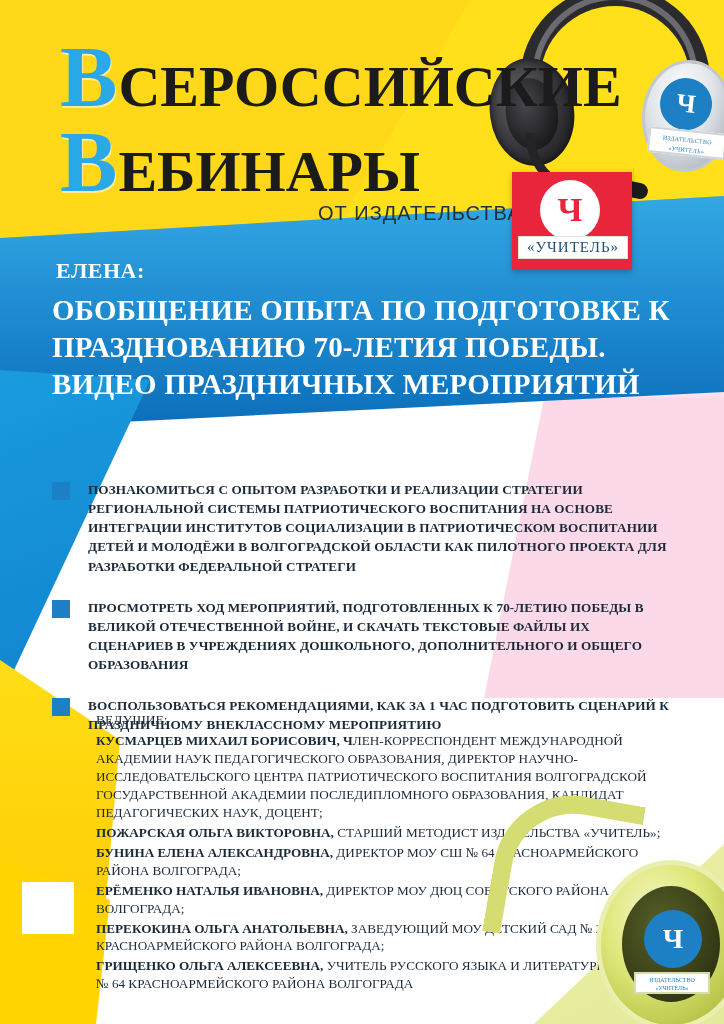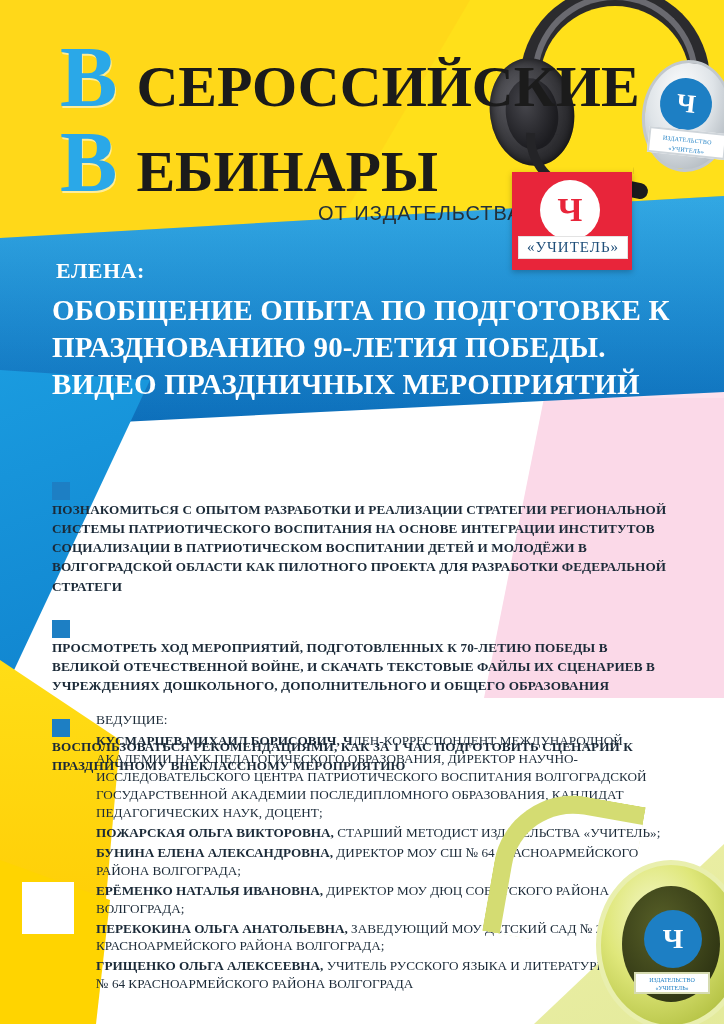--- a/index.html
+++ b/index.html
@@ -297,21 +297,21 @@
     color: #2aa8e8;
     letter-spacing: -1px;
     text-shadow: 1px 2px 0 rgba(255,255,255,.55);
   }
   .title-rest {
     font-family: "Liberation Serif", serif;
     font-weight: bold;
     font-size: 58px;
     color: #1b1b1b;
     letter-spacing: 0px;
-    margin-left: 20px;
+    margin-left: 2px;
   }
   .title-line.second { margin-top: 6px; }
 
   
   .from-pub {
     position: absolute;
     left: 318px; top: 202px;
     font-family: "Liberation Sans", sans-serif;
     font-size: 20px;
     letter-spacing: 1px;
@@ -378,21 +378,20 @@
 
   
   .bullets {
     position: absolute;
     left: 52px; top: 480px;
     width: 620px;
   }
   .bullet {
     display: flex;
     margin-bottom: 22px;
-    flex-direction: column;
   }
   .bullet-marker {
     flex: 0 0 auto;
     width: 18px; height: 18px;
     background: #1d7fc4;
     margin-right: 18px;
     margin-top: 2px;
   }
   .bullet-text {
     font-family: "Liberation Serif", serif;
@@ -475,21 +474,21 @@
   </div>
 
   <div class="from-pub">ОТ ИЗДАТЕЛЬСТВА</div>
   <div class="logo-box"></div>
   <div class="logo-circle">
     <span class="mark">Ч</span>
   </div>
   <div class="logo-label">«УЧИТЕЛЬ»</div>
 
   <div class="theme-label">ЕЛЕНА:</div>
-  <div class="theme-text">ОБОБЩЕНИЕ ОПЫТА ПО ПОДГОТОВКЕ К ПРАЗДНОВАНИЮ 90-ЛЕТИЯ ПОБЕДЫ. ВИДЕО ПРАЗДНИЧНЫХ МЕРОПРИЯТИЙ</div>
+  <div class="theme-text">ОБОБЩЕНИЕ ОПЫТА ПО ПОДГОТОВКЕ К ПРАЗДНОВАНИЮ 70-ЛЕТИЯ ПОБЕДЫ. ВИДЕО ПРАЗДНИЧНЫХ МЕРОПРИЯТИЙ</div>
 
   <div class="bullets">
     <div class="bullet">
       <div class="bullet-marker"></div>
       <div class="bullet-text">ПОЗНАКОМИТЬСЯ С ОПЫТОМ РАЗРАБОТКИ И РЕАЛИЗАЦИИ СТРАТЕГИИ РЕГИОНАЛЬНОЙ СИСТЕМЫ ПАТРИОТИЧЕСКОГО ВОСПИТАНИЯ НА ОСНОВЕ ИНТЕГРАЦИИ ИНСТИТУТОВ СОЦИАЛИЗАЦИИ В ПАТРИОТИЧЕСКОМ ВОСПИТАНИИ ДЕТЕЙ И МОЛОДЁЖИ В ВОЛГОГРАДСКОЙ ОБЛАСТИ КАК ПИЛОТНОГО ПРОЕКТА ДЛЯ РАЗРАБОТКИ ФЕДЕРАЛЬНОЙ СТРАТЕГИ</div>
     </div>
     <div class="bullet">
       <div class="bullet-marker"></div>
       <div class="bullet-text">ПРОСМОТРЕТЬ ХОД МЕРОПРИЯТИЙ, ПОДГОТОВЛЕННЫХ К 70-ЛЕТИЮ ПОБЕДЫ В ВЕЛИКОЙ ОТЕЧЕСТВЕННОЙ ВОЙНЕ, И СКАЧАТЬ ТЕКСТОВЫЕ ФАЙЛЫ ИХ СЦЕНАРИЕВ В УЧРЕЖДЕНИЯХ ДОШКОЛЬНОГО, ДОПОЛНИТЕЛЬНОГО И ОБЩЕГО ОБРАЗОВАНИЯ</div>
     </div>

